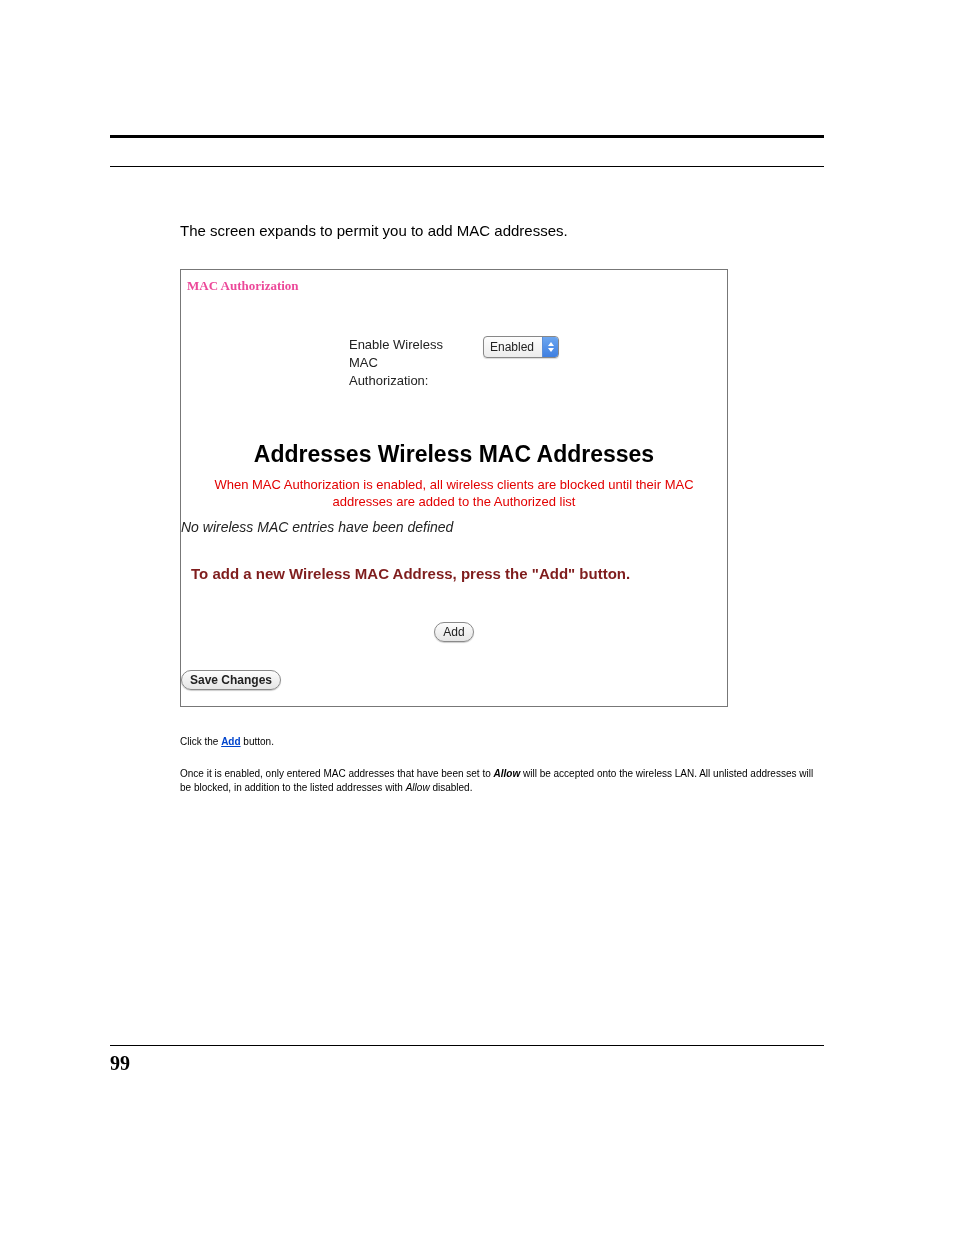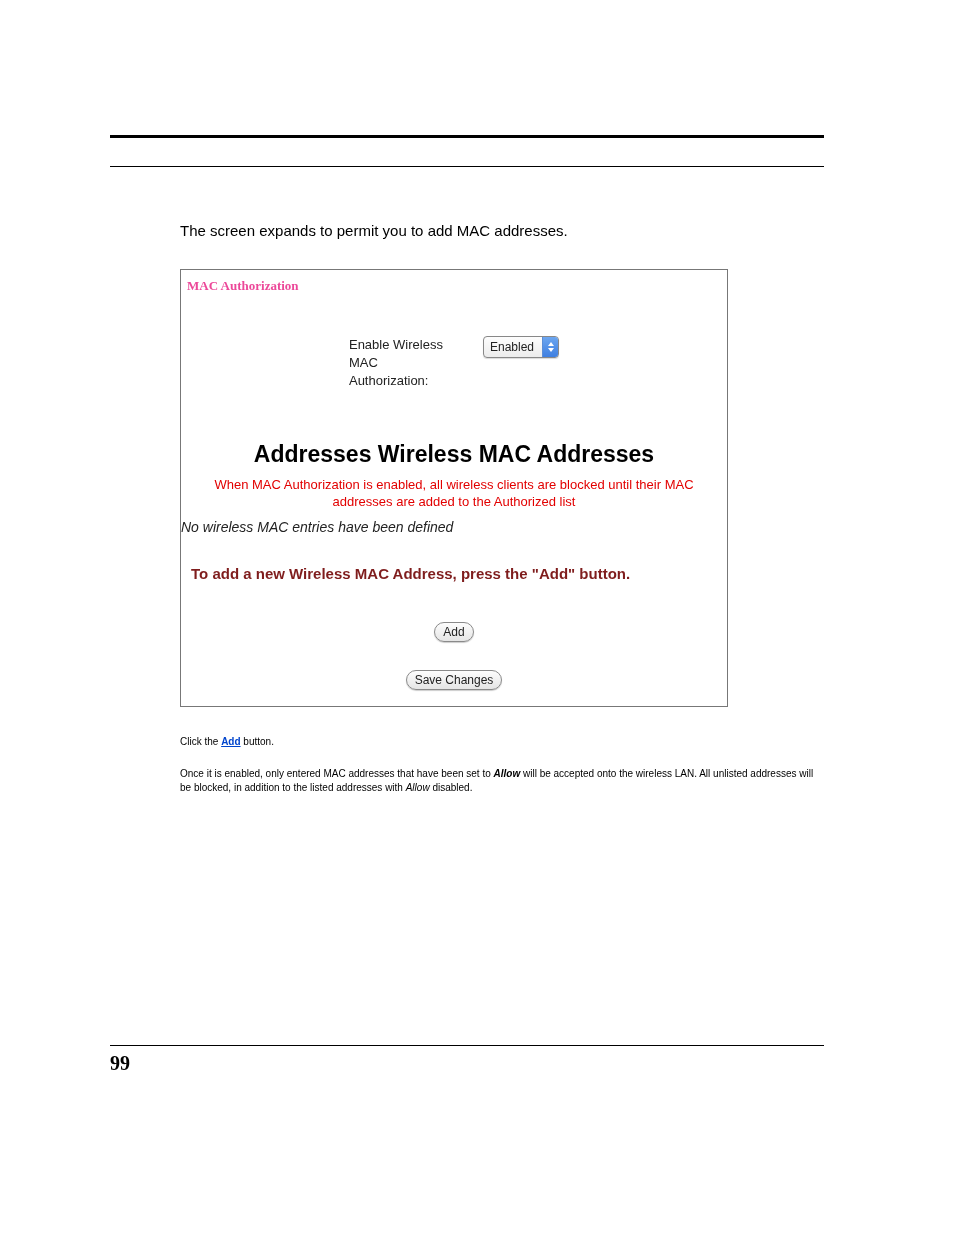--- a/index.html
+++ b/index.html
@@ -128,22 +128,23 @@
       font-weight: bold;
       padding: 0 10px;
       color: #7f1d1d;
       margin-bottom: 40px;
     }
     .btn-row {
       text-align: center;
       margin-bottom: 28px;
     }
     .btn-row-last {
-      text-align: center;
+      text-align: left;
       padding-bottom: 16px;
+      font-weight: bold;
     }
     .aqua-btn {
       display: inline-block;
       font-family: "Lucida Grande", Verdana, sans-serif;
       font-size: 12px;
       color: #222;
       background: linear-gradient(#fdfdfd, #e5e5e5);
       border: 1px solid #8a8a8a;
       border-radius: 10px;
       padding: 2px 8px;

